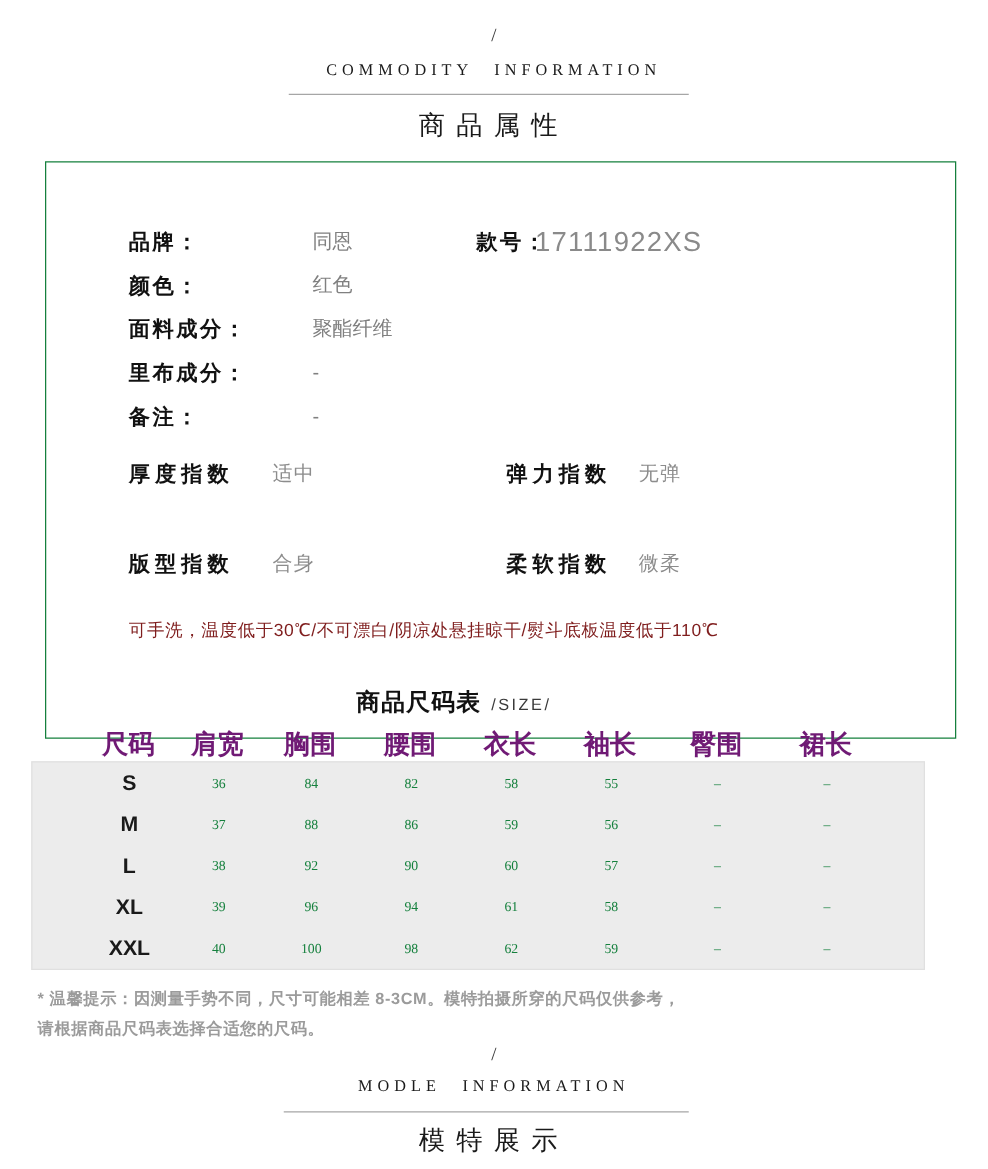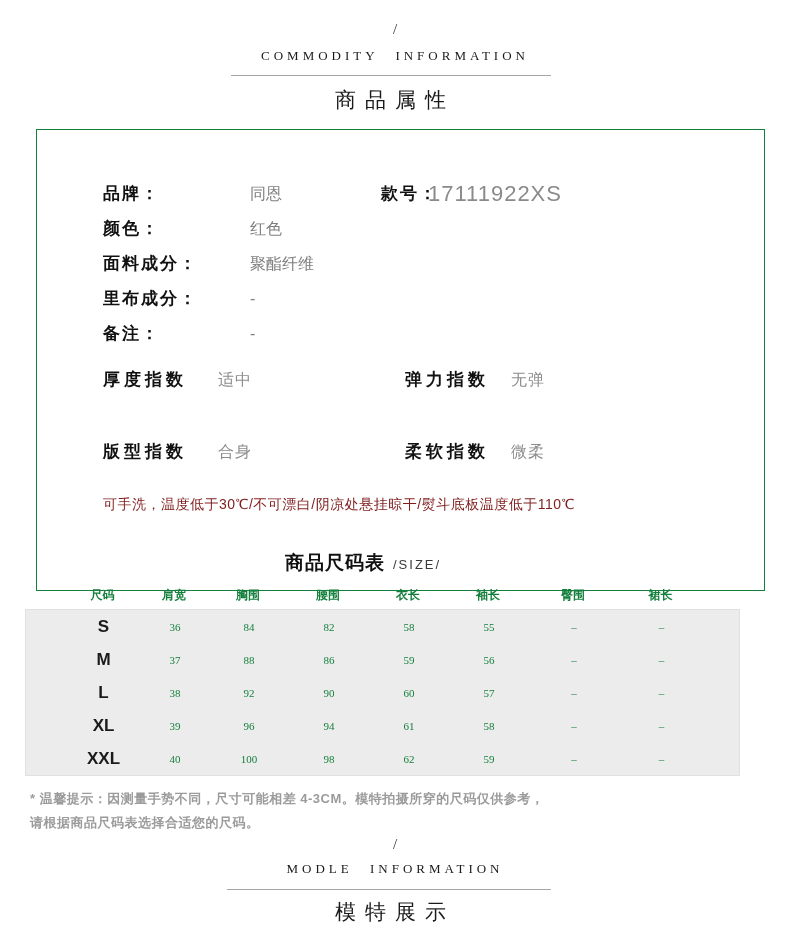--- a/index.html
+++ b/index.html
@@ -36,21 +36,21 @@
   .size-title-suffix { font-size:13px; color:#3a3a3a; letter-spacing:2px; margin-left:8px;
                        font-family:"Liberation Sans", sans-serif; }
   .size-header-row { position:absolute; left:25px; top:584px; width:715px; height:22px;
                      display:flex; align-items:center; padding-left:40px; }
   .size-body { position:absolute; left:25px; top:609px; width:715px; height:167px;
                background:#ececec; border:1px solid #e0e0e0; }
   .srow { display:flex; align-items:center; height:33px; padding-left:40px; }
   .scell { display:inline-block; text-align:center; flex:0 0 auto; }
   .c0{width:75px}.c1{width:68px}.c2{width:80px}.c3{width:80px}
   .c4{width:80px}.c5{width:80px}.c6{width:90px}.c7{width:85px}
-  .shead { font-size:12px; font-weight:bold; color:#15803d; }
+  .shead { font-size:21px; font-weight:bold; color:#701a75; }
   .ssize { font-size:17px; font-weight:bold; color:#1a1a1a; }
   .snum { font-family:"Liberation Serif", serif; font-size:11px; color:#15803d; }
 
   .tips { position:absolute; left:30px; top:787px; width:620px; font-size:13px; font-weight:600;
           color:#9b9b9b; line-height:24px; letter-spacing:0.5px; }
 </style>
 </head>
 <body>
 
 <div class="page">
@@ -158,21 +158,21 @@
         <span class="scell c2 snum">100</span>
         <span class="scell c3 snum">98</span>
         <span class="scell c4 snum">62</span>
         <span class="scell c5 snum">59</span>
         <span class="scell c6 snum">–</span>
         <span class="scell c7 snum">–</span>
       </div>
     </div>
 
   <div class="tips">
-    <div>* 温馨提示：因测量手势不同，尺寸可能相差 4-3CM。模特拍摄所穿的尺码仅供参考，</div>
+    <div>* 温馨提示：因测量手势不同，尺寸可能相差 8-3CM。模特拍摄所穿的尺码仅供参考，</div>
     <div>请根据商品尺码表选择合适您的尺码。</div>
   </div>
 
   <div class="slash" style="top:836px;">/</div>
   <div class="eyebrow" style="top:861px;">MODLE INFORMATION</div>
   <div class="hr" style="left:227px; top:889px; width:324px;"></div>
   <div class="cn-title" style="top:898px;">模特展示</div>
 
 </div>
 

